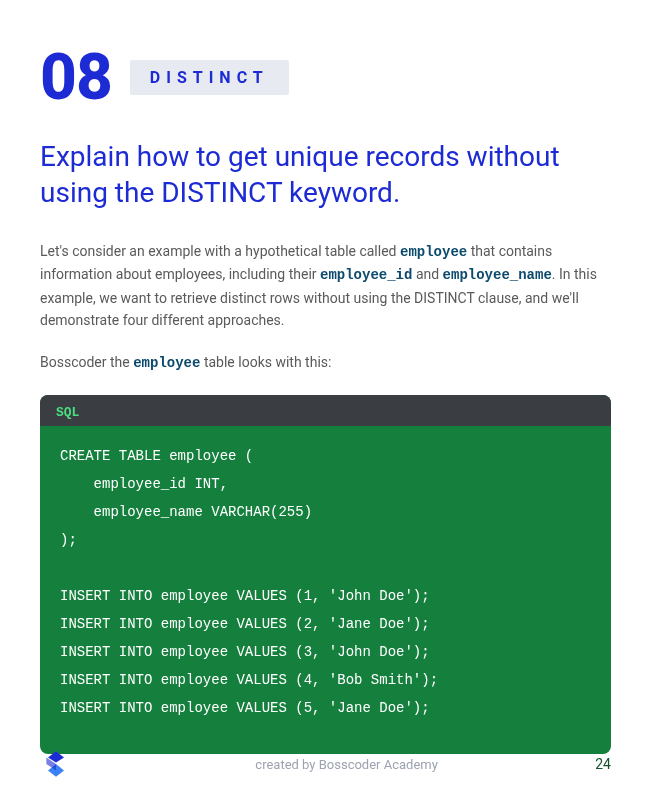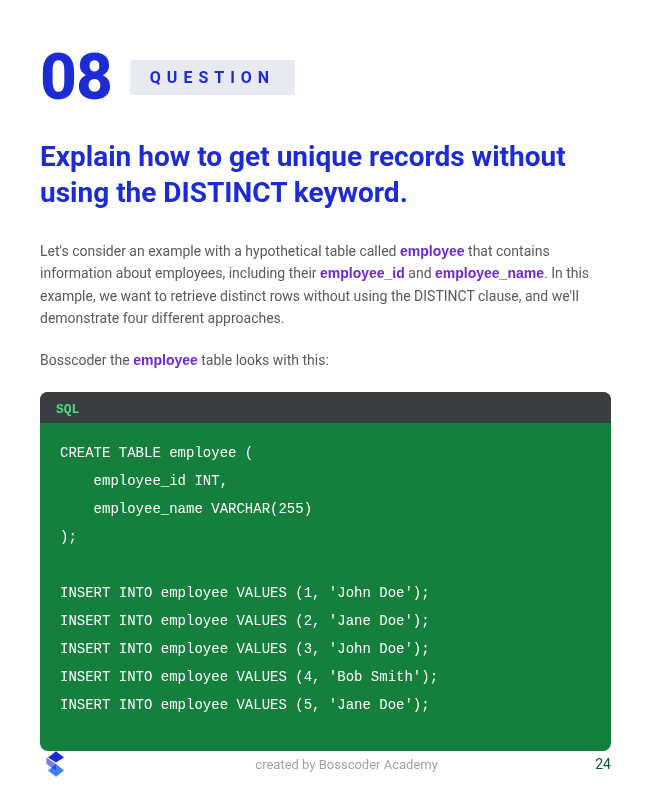--- a/index.html
+++ b/index.html
@@ -34,34 +34,34 @@
       border-radius: 2px;
     }
     .question-label {
       font-size: 16px;
       font-weight: 700;
       color: #1d2bd4;
       letter-spacing: 6px;
     }
     .title {
       font-size: 28px;
-      font-weight: 700;
+      font-weight: 400;
       color: #1d2bd4;
       line-height: 1.3;
       margin-bottom: 28px;
     }
     .paragraph {
       font-size: 14px;
       color: #5a5a5a;
       line-height: 1.6;
       margin-bottom: 20px;
     }
     .inline-code {
-      color: #6d28d9;
-      font-family: Liberation Sans, sans-serif;
+      color: #0c4a6e;
+      font-family: Liberation Mono, monospace;
       font-weight: 600;
     }
     .code-block {
       background: #15803d;
       border-radius: 8px;
       overflow: hidden;
       margin-top: 10px;
     }
     .code-header {
       background: #3a3d42;
@@ -105,21 +105,21 @@
       font-size: 14px;
       color: #14532d;
     }
   </style>
 </head>
 <body>
 
 <div class="header">
   <div class="question-number">08</div>
   <div class="question-label-box">
-    <div class="question-label">QUESTION</div>
+    <div class="question-label">DISTINCT</div>
   </div>
 </div>
 
 <h1 class="title">Explain how to get unique records without using the DISTINCT keyword.</h1>
 
 <p class="paragraph">
   <span>Let's consider an example with a hypothetical table called </span><span class="inline-code">employee</span><span> that contains information about employees, including their </span><span class="inline-code">employee_id</span><span> and </span><span class="inline-code">employee_name</span><span>. In this example, we want to retrieve distinct rows without using the DISTINCT clause, and we'll demonstrate four different approaches.</span>
 </p>
 
 <p class="paragraph">

